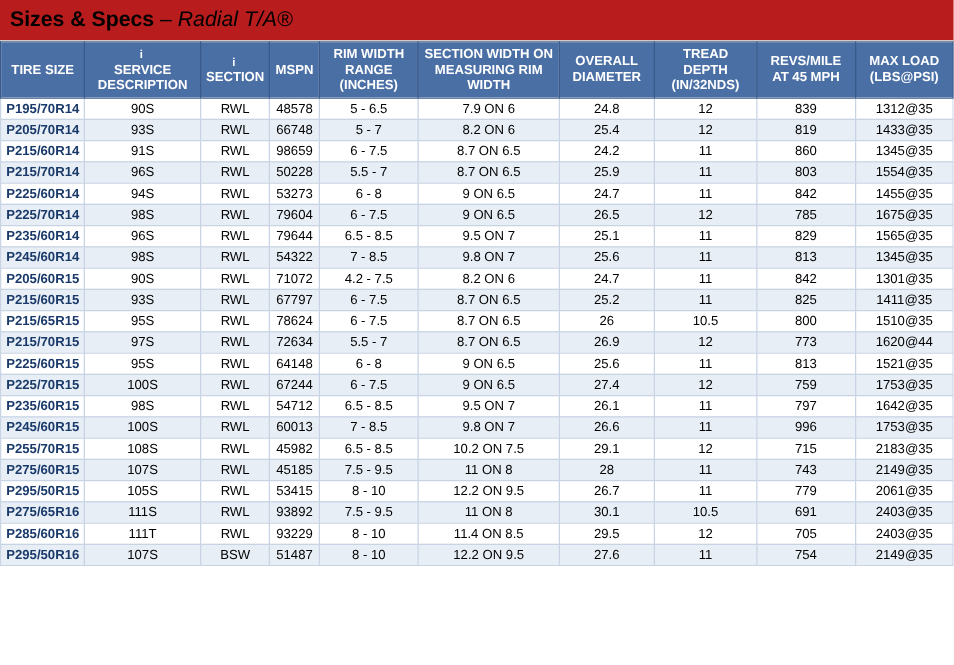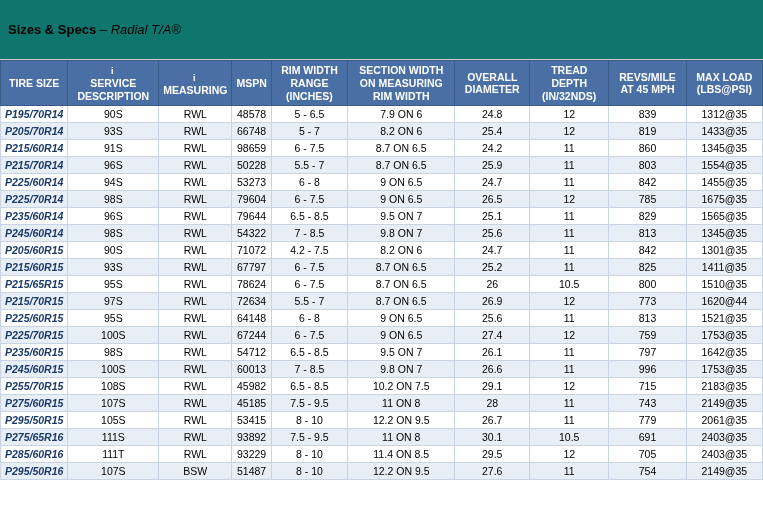--- a/index.html
+++ b/index.html
@@ -3,25 +3,25 @@
   <meta charset="utf-8">
   <style>
     * { margin: 0; padding: 0; box-sizing: border-box; }
     body {
       font-family: Arial, sans-serif;
       font-size: 11px;
       background: #fff;
       width: 763px;
     }
     .page-title {
-      font-size: 13px;
+      font-size: 17px;
       font-weight: normal;
-      padding: 22px 8px;
+      padding: 6px 8px;
       border-bottom: 1px solid #ccc;
-      background: #0f766e;
+      background: #b91c1c;
     }
     .page-title strong {
       font-weight: bold;
     }
     .table-container {
       overflow: auto;
     }
     table {
       width: 100%;
       border-collapse: collapse;
@@ -48,21 +48,20 @@
     tbody td {
       border: 1px solid #c8d4e4;
       padding: 2px 4px;
       text-align: center;
       white-space: nowrap;
     }
     tbody td:first-child {
       text-align: center;
       font-weight: bold;
       color: #1a3a6a;
-      font-style: italic;
     }
     .info-icon {
       display: inline-block;
       background: #4a6fa5;
       color: #fff;
       border-radius: 2px;
       font-size: 9px;
       width: 12px;
       height: 12px;
       text-align: center;
@@ -85,21 +84,21 @@
 </div>
 
 <div class="table-container">
   <table>
     <thead>
       <tr>
         <th>
             <span class="col-label">TIRE SIZE</span>
           </th>
         <th><span class="info-icon">i</span><span class="col-label">SERVICE DESCRIPTION</span></th>
-        <th><span class="info-icon">i</span><span class="col-label">MEASURING</span></th>
+        <th><span class="info-icon">i</span><span class="col-label">SECTION</span></th>
         <th>
             <span class="col-label">MSPN</span>
           </th>
         <th>
             <span class="col-label">RIM WIDTH RANGE (INCHES)</span>
           </th>
         <th>
             <span class="col-label">SECTION WIDTH ON MEASURING RIM WIDTH</span>
           </th>
         <th>

